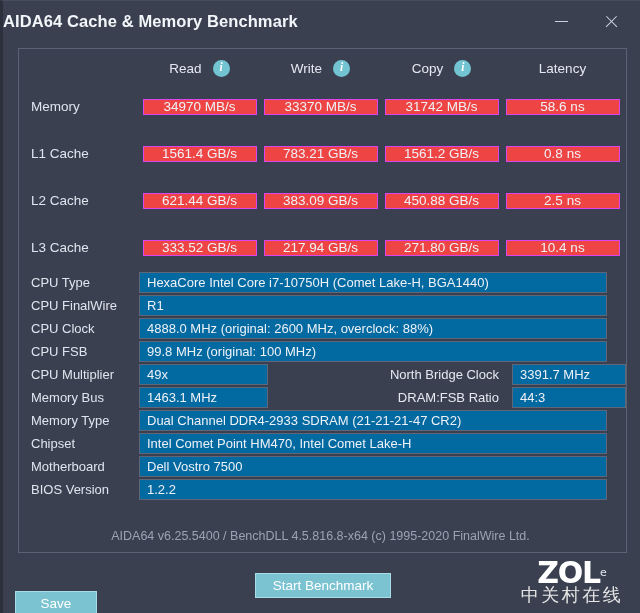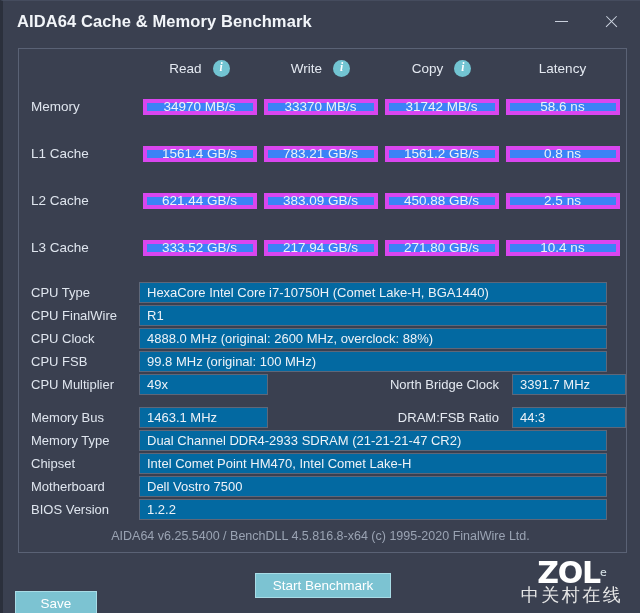--- a/index.html
+++ b/index.html
@@ -25,21 +25,20 @@
     border-left: 3px solid #2b303c;
     border-top: 1px solid #454c5e;
   }
 
   
   #titlebar {
     position: relative;
     height: 41px;
     display: flex;
     align-items: center;
-    padding-left: 14px;
   }
   #title-text {
     font-size: 16.5px;
     font-weight: bold;
     letter-spacing: .1px;
     color: #f2f5f9;
   }
   .wbtn {
     position: absolute;
     top: 0;
@@ -121,22 +120,22 @@
     align-items: center;
     justify-content: center;
     gap: 11px;
     font-size: 13.5px;
     color: #e4e9f1;
   }
   .vbox {
     width: 114px;
     height: 16px;
     box-sizing: border-box;
-    border: 4px solid #d946ef;
-    background: #3b82f6;
+    border: 1px solid #d946ef;
+    background: #ef4444;
     display: flex;
     align-items: center;
     justify-content: center;
     font-size: 13.5px;
     color: #eef2f7;
   }
   .info-icon {
     width: 17px;
     height: 17px;
     border-radius: 50%;
@@ -147,21 +146,21 @@
     font-size: 11.5px;
     font-weight: bold;
     font-style: italic;
     color: #ffffff;
     font-family: "Liberation Serif", serif;
     line-height: 1;
     cursor: default;
   }
 
   
-  .infosec { margin-top: 10px; }
+  .infosec { }
   .inforow {
     display: flex;
     align-items: center;
     height: 23px;
   }
   .inforow .rowlabel {
     width: 120px;
     font-size: 13px;
   }
   .ibox {

